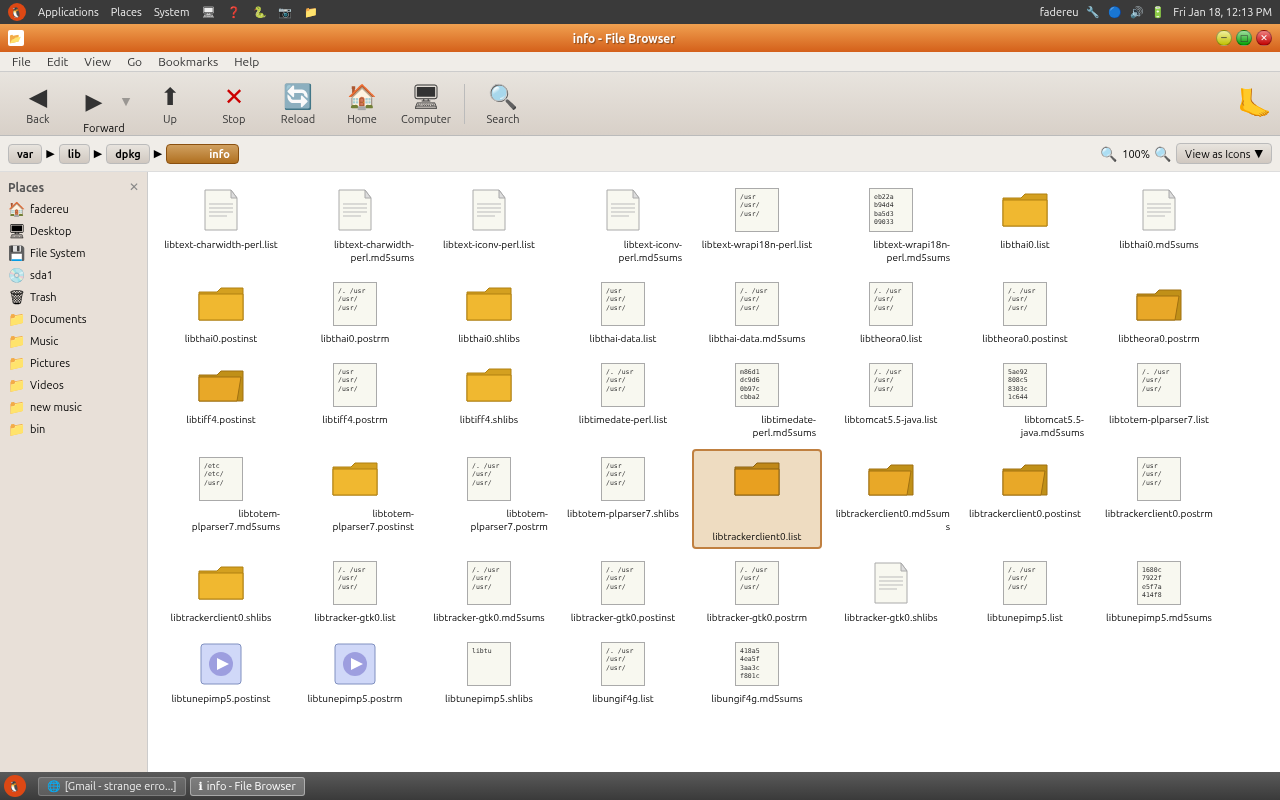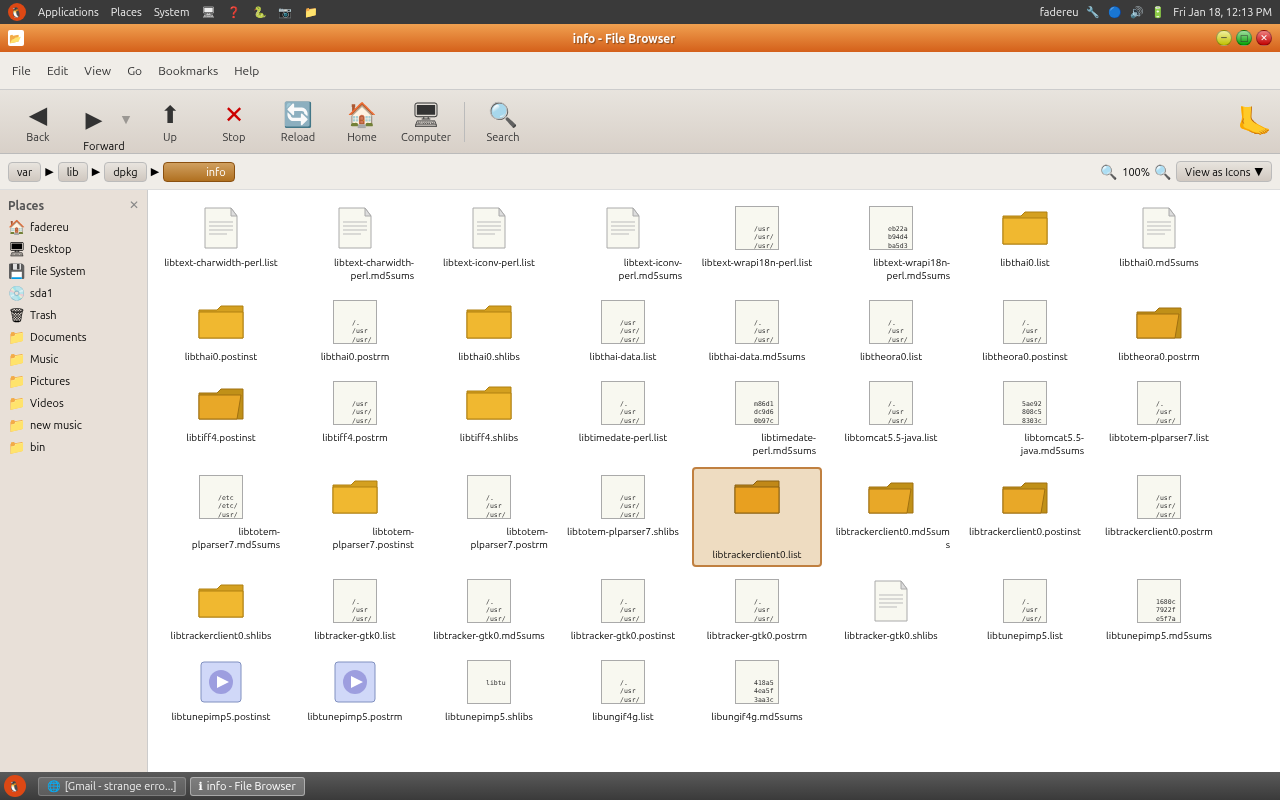--- a/index.html
+++ b/index.html
@@ -20,21 +20,21 @@
     .titlebar-title { flex: 1; text-align: center; text-shadow: 1px 1px 1px rgba(0,0,0,0.4); }
     .titlebar-buttons { display: flex; gap: 4px; }
     .titlebar-btn { width: 16px; height: 16px; border-radius: 50%; border: 1px solid rgba(0,0,0,0.3); display: flex; align-items: center; justify-content: center; font-size: 9px; cursor: pointer; color: #333; }
     .titlebar-btn.minimize { background: linear-gradient(to bottom, #f0f0a0, #c0c000); }
     .titlebar-btn.maximize { background: linear-gradient(to bottom, #a0e0a0, #00a000); }
     .titlebar-btn.close { background: linear-gradient(to bottom, #f08080, #c00000); color: white; }
 
     
     .menubar {
       background: #f0ede8;
-      height: 38px;
+      height: 20px;
       display: flex;
       align-items: center;
       padding: 4px 4px;
       border-bottom: 1px solid #ccc;
     }
     .menubar-item { padding: 2px 8px; font-size: 12px; cursor: pointer; color: #333; }
 
     
     .toolbar {
       background: linear-gradient(to bottom, #e8e4de, #d8d0c8);
@@ -73,21 +73,21 @@
       border-bottom: 1px solid #ddd;
       gap: 4px;
     }
     .path-btn {
       padding: 3px 8px;
       background: linear-gradient(to bottom, #e8e4de, #d0c8c0);
       border: 1px solid #bbb;
       border-radius: 4px;
       cursor: pointer;
       font-size: 11px;
-      font-weight: normal;
+      font-weight: bold;
       text-align: center;
     }
     .path-btn.active { background: linear-gradient(to bottom, #d0a060, #b07020); color: white; border-color: #8a5010; padding-left: 42px; }
 
     
     .main-layout {
       display: flex;
       height: calc(800px - 28px - 24px - 64px - 36px - 28px);
     }
 
@@ -215,21 +215,21 @@
     }
 
     .back-arrow { font-size: 22px; }
 
     .minitext-box {
       width: 44px;
       height: 44px;
       border: 1px solid #aaa;
       background: #f8f8f0;
       font-size: 6.5px;
-      padding: 18px;
+      padding: 4px;
       line-height: 1.3;
       color: #333;
       overflow: hidden;
       font-family: monospace;
     }
 
     
     .ubuntu-logo {
       width: 18px; height: 18px;
       border-radius: 50%;

